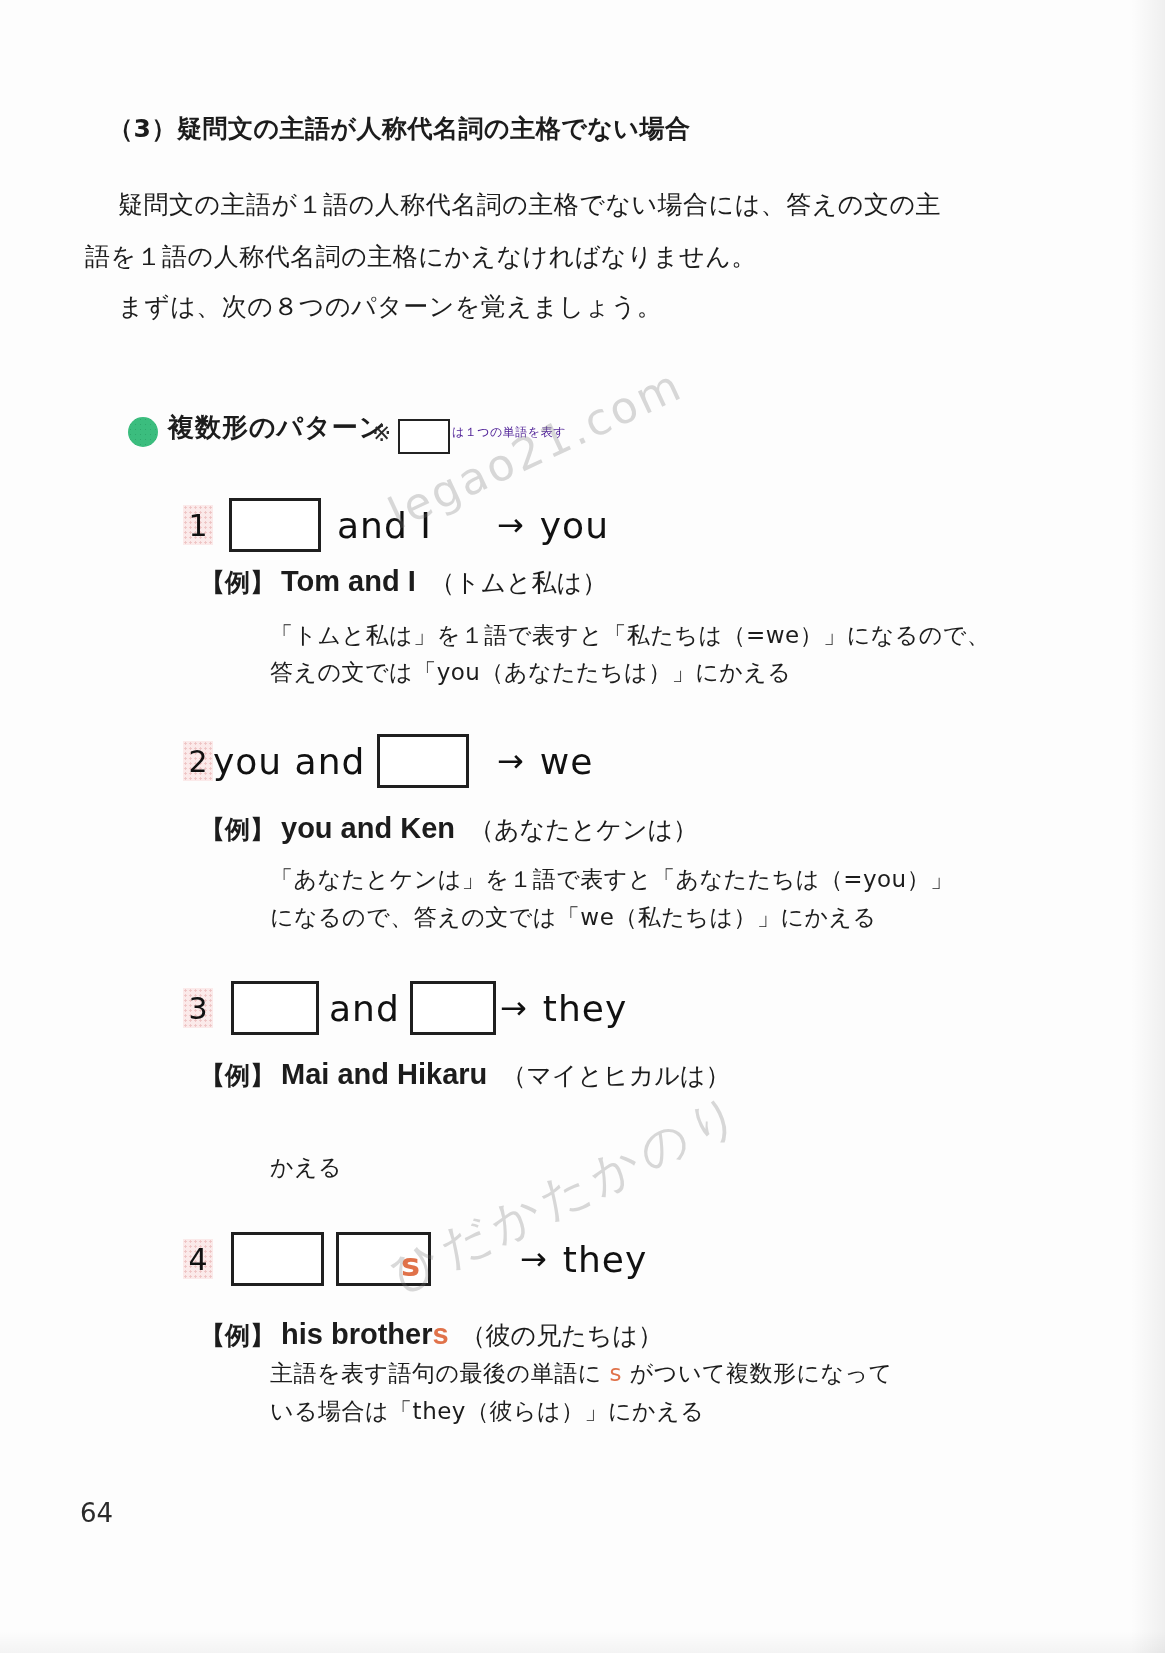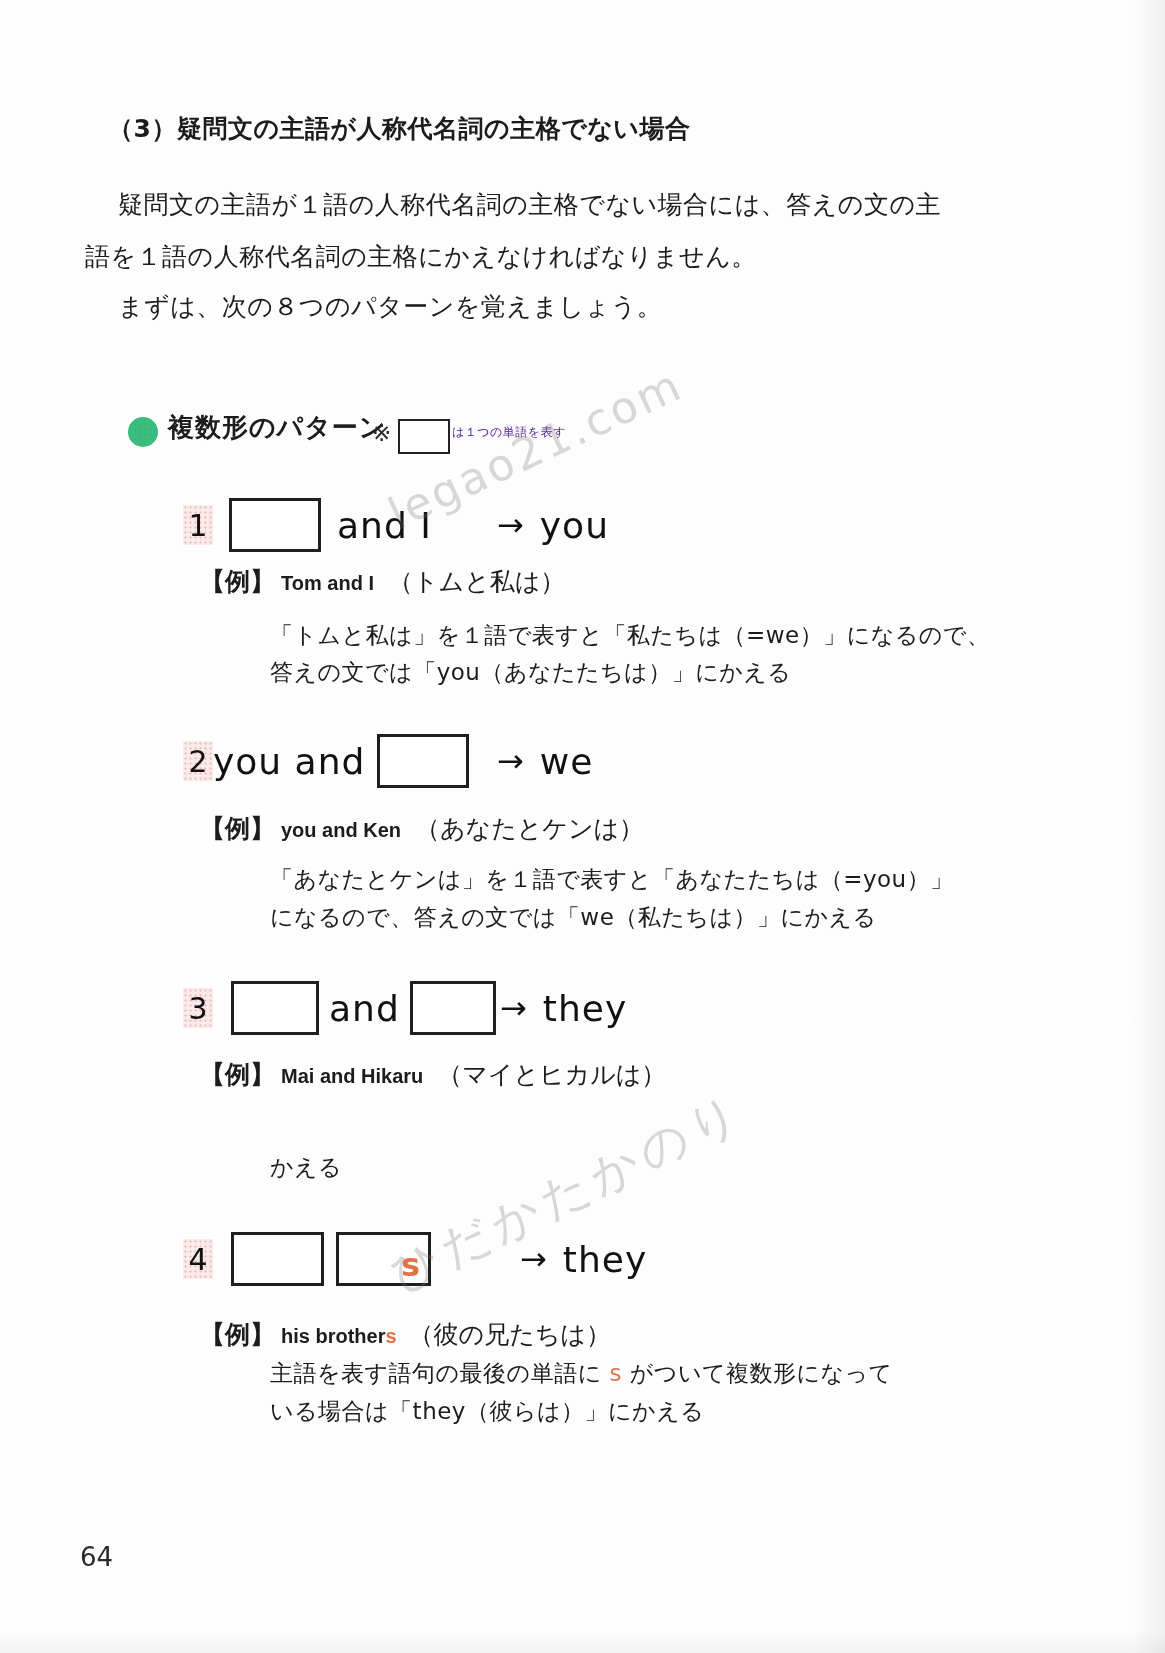--- a/index.html
+++ b/index.html
@@ -63,28 +63,28 @@
   .s-orange{color:#e0724a;}
   .boxs{position:relative;}
   .boxs .s-in{
     position:absolute;right:8px;bottom:2px;
     font-size:32px;font-weight:bold;color:#e0724a;line-height:1;
   }
 
   
   .exline{display:flex;align-items:baseline;white-space:nowrap;}
   .exlabel{font-size:25px;font-weight:bold;}
-  .exen{font-size:20px;font-weight:bold;font-family:"Liberation Sans","DejaVu Sans",sans-serif;margin-left:6px;}
+  .exen{font-size:29px;font-weight:bold;font-family:"Liberation Sans","DejaVu Sans",sans-serif;margin-left:6px;}
   .exja{font-size:25px;margin-left:14px;}
   .expl{font-size:23px;letter-spacing:0.5px;white-space:nowrap;color:#1c1c1c;}
   .inline-box{
     display:inline-block;width:48px;height:32px;vertical-align:middle;
     border:2.5px solid #222;background:#fff;box-sizing:border-box;margin:0 6px;
   }
-  .pagenum{left:80px;top:1498px;font-size:26px;color:#2a2a2a;margin-top:44px;}
+  .pagenum{left:80px;top:1498px;font-size:26px;color:#2a2a2a;}
 </style>
 </head>
 <body>
 
 <div class="page">
   <div class="edge-right"></div>
   <div class="edge-bottom"></div>
 
   <div class="abs wm wm1">legao21.com</div>
   <div class="abs wm wm2">ひだかたかのり</div>

